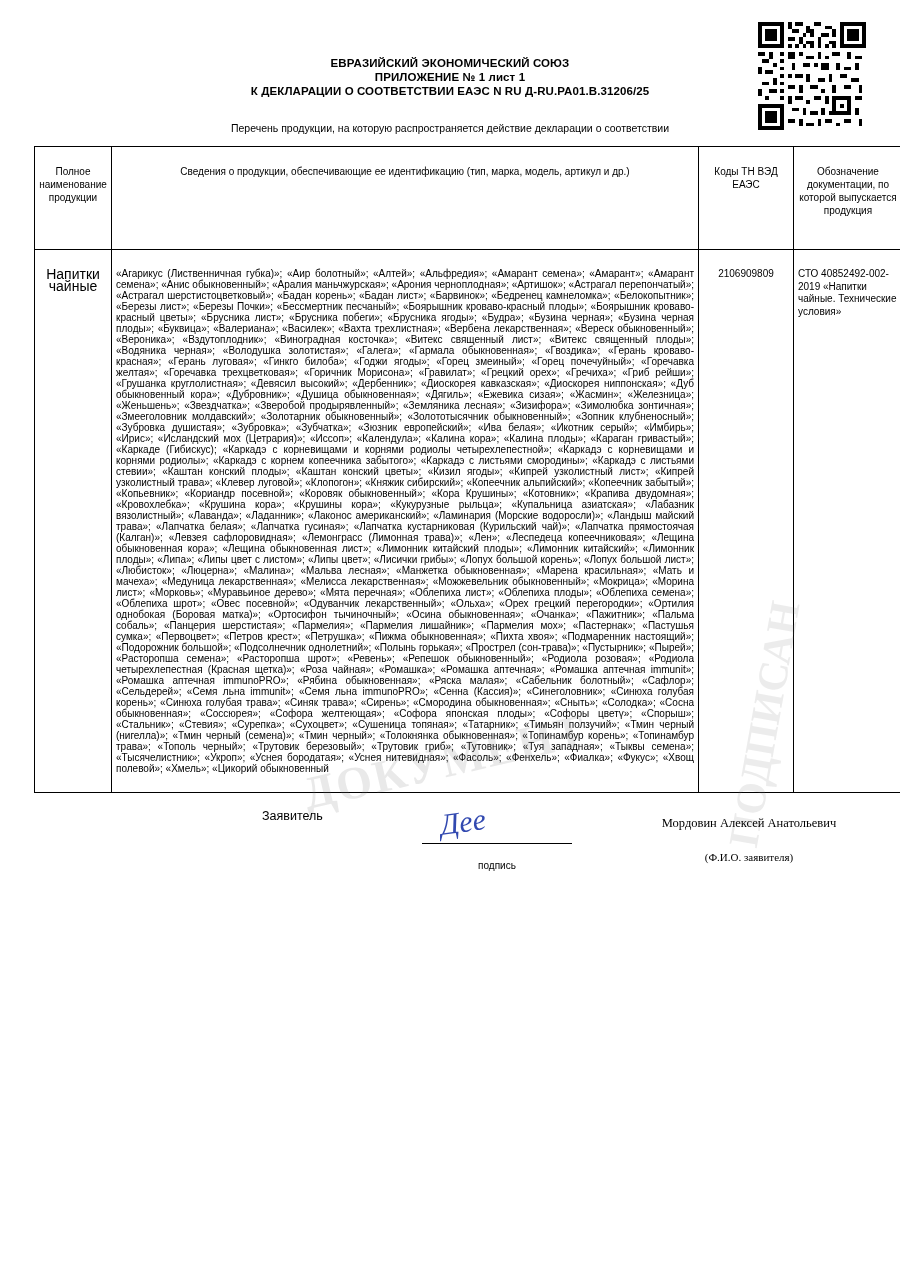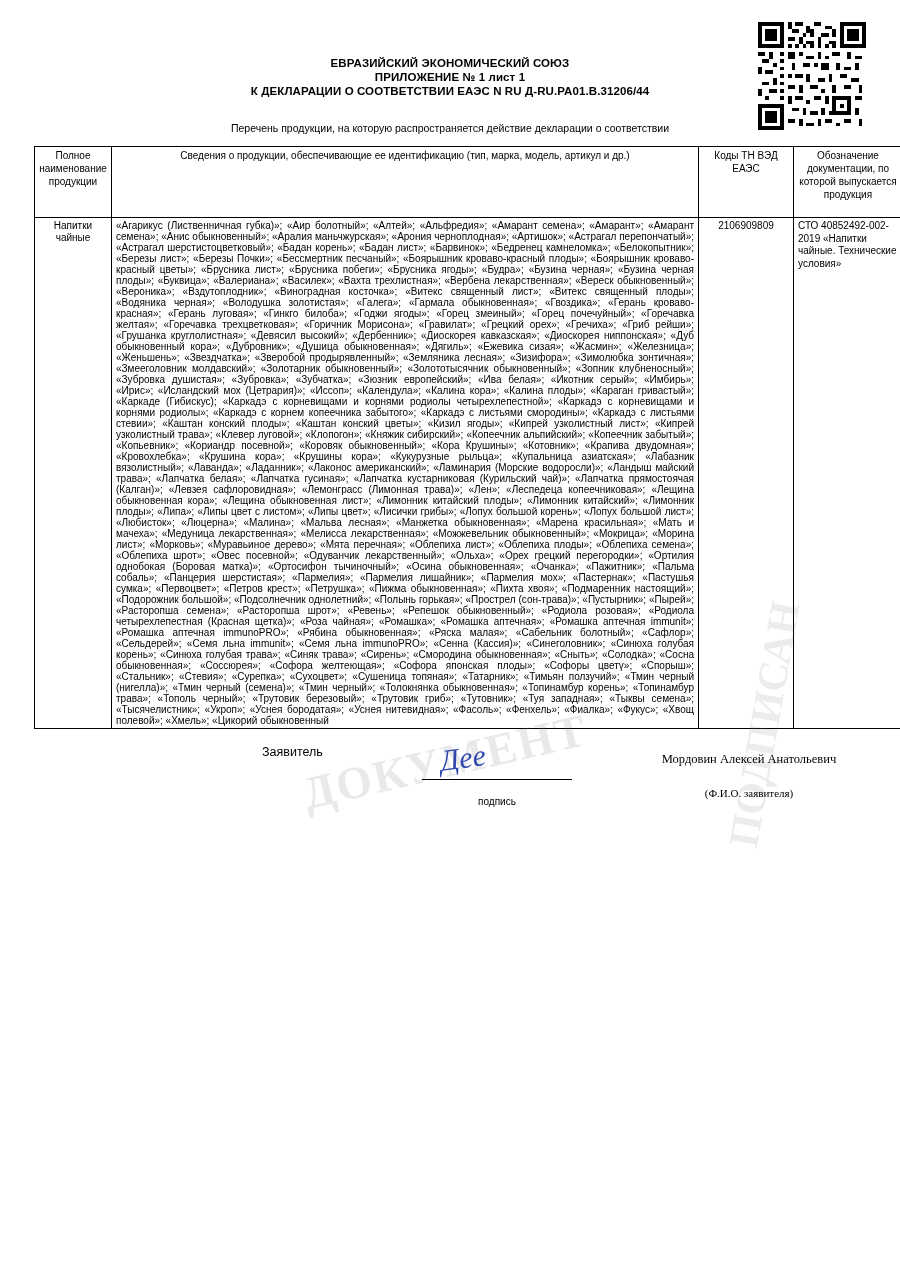--- a/index.html
+++ b/index.html
@@ -54,38 +54,38 @@
   
   table.main {
     width: 832px;
     border-collapse: collapse;
     table-layout: fixed;
     margin-top: 6px;
   }
   table.main td, table.main th {
     border: 1px solid #000000;
     vertical-align: top;
-    padding: 2px 4px;
+    padding: 18px 4px;
   }
   th.col-head {
     font-size: 10px;
     font-weight: normal;
     text-align: center;
     vertical-align: middle;
     line-height: 13px;
     padding: 6px 3px;
     height: 66px;
   }
   .col1 { width: 68px; }
   .col2 { width: 578px; }
   .col3 { width: 86px; margin-left: 35px; }
   .col4 { width: 100px; }
 
   td.cell-name {
-    font-size: 10px;
+    font-size: 14px;
     text-align: center;
     vertical-align: middle;
     line-height: 12px;
   }
   td.cell-desc {
     font-size: 10px;
     line-height: 11px;
     text-align: justify;
     padding: 5px 6px 6px 6px;
     hyphens: none;
@@ -312,21 +312,21 @@
           <rect x="21" y="27" width="1" height="1"></rect>
         <rect x="23" y="26" width="2" height="1"></rect>
           <rect x="27" y="26" width="1" height="2"></rect>
       </g>
     </svg>
   </div>
 
   <div class="header">
     <div class="line">ЕВРАЗИЙСКИЙ ЭКОНОМИЧЕСКИЙ СОЮЗ</div>
     <div class="line">ПРИЛОЖЕНИЕ № 1 лист 1</div>
-    <div class="line">К ДЕКЛАРАЦИИ О СООТВЕТСТВИИ ЕАЭС N RU Д-RU.РА01.В.31206/44</div>
+    <div class="line">К ДЕКЛАРАЦИИ О СООТВЕТСТВИИ ЕАЭС N RU Д-RU.РА01.В.31206/25</div>
   </div>
 
   <div class="subtitle">Перечень продукции, на которую распространяется действие декларации о соответствии</div>
 
   <table class="main">
     <thead>
       <tr>
         <th class="col-head col1">Полное наименование продукции</th>
         <th class="col-head col2">Сведения о продукции, обеспечивающие ее идентификацию (тип, марка, модель, артикул и др.)</th>
         <th class="col-head col3">Коды ТН ВЭД ЕАЭС</th>

